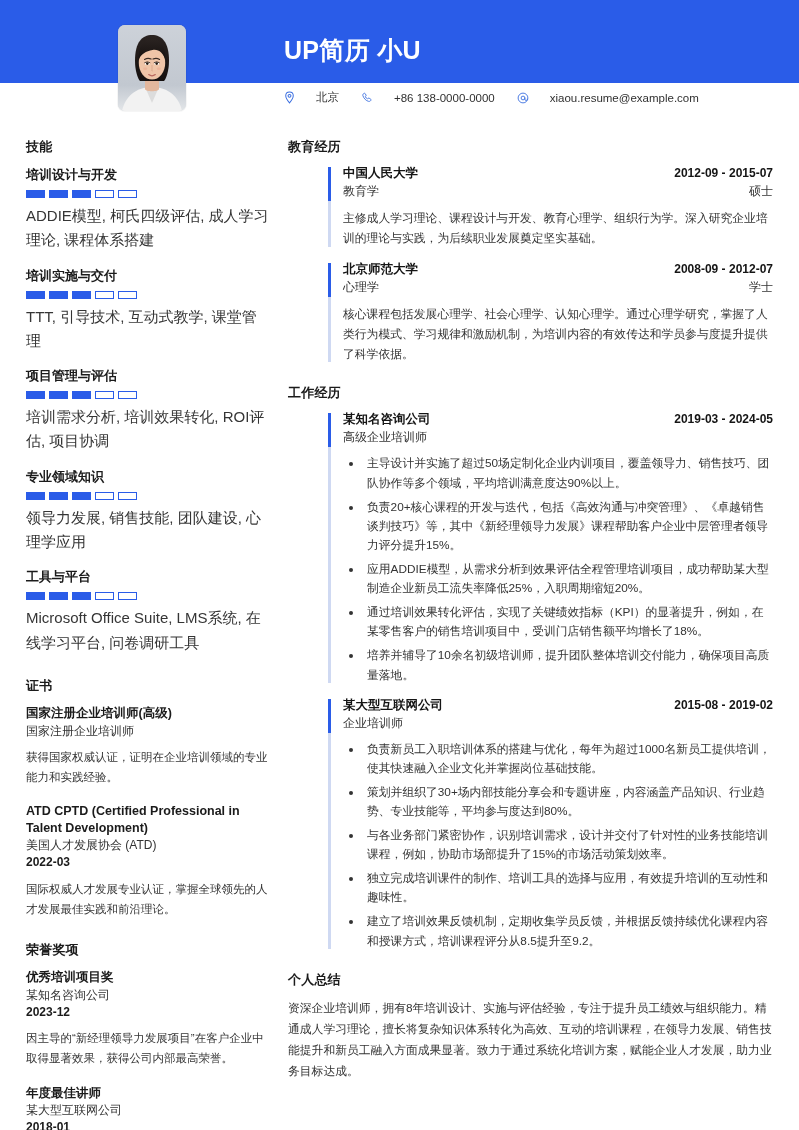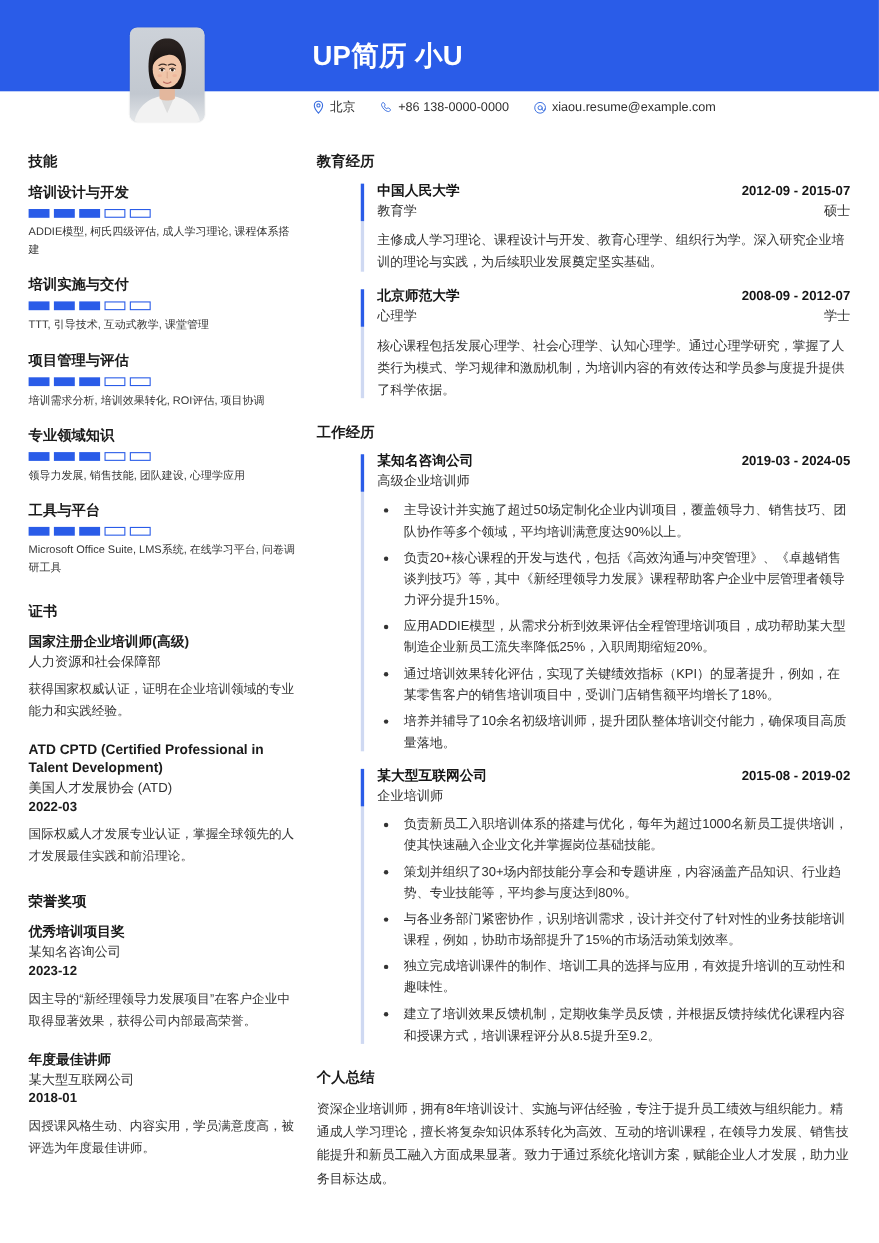--- a/index.html
+++ b/index.html
@@ -29,21 +29,21 @@
     background: linear-gradient(170deg,#c9ced6 0%,#bcc3cc 45%,#d6dade 100%);
     box-shadow: 0 0 0 1px rgba(0,0,0,0.04);
   }
   .photo-frame svg { display: block; width: 100%; height: 100%; }
 
   .contact-row {
     position: absolute; left: 284px; top: 90px;
     display: flex; align-items: center; gap: 22px;
     font-size: 11.5px; color: #303030; white-space: nowrap;
   }
-  .contact-item { display: flex; align-items: center; gap: 5px; }
+  .contact-item { display: flex; align-items: center; gap: 21px; }
   .contact-item svg { display: block; }
 
   
   .col-left {
     position: absolute; left: 26px; top: 138px; width: 244px;
   }
   .col-right {
     position: absolute; left: 288px; top: 138px; width: 485px;
   }
 
@@ -56,21 +56,21 @@
 
   .skill-block { margin-bottom: 14px; }
   .skill-name {
     font-size: 13px; font-weight: 700; color: #1b1b1b; margin-bottom: 6px;
   }
   .skill-bars { display: flex; gap: 4px; margin-bottom: 6px; }
   .seg { width: 19px; height: 8px; }
   .seg.on  { background: #2a5ce8; }
   .seg.off { background: #ffffff; border: 1.3px solid #2a5ce8; }
   .skill-desc {
-    font-size: 10px; line-height: 1.62; color: #353535;
+    font-size: 15px; line-height: 1.62; color: #353535;
   }
 
   .cert-block { margin-bottom: 16px; }
   .cert-name {
     font-size: 12.5px; font-weight: 700; color: #1b1b1b; line-height: 1.34;
   }
   .cert-org { font-size: 12px; color: #333333; line-height: 1.5; }
   .cert-date { font-size: 12px; font-weight: 700; color: #1b1b1b; line-height: 1.45; }
   .cert-desc {
     font-size: 11.5px; line-height: 1.75; color: #353535; margin-top: 7px;
@@ -261,21 +261,21 @@
             <span class="seg off"></span>
           </div>
           <div class="skill-desc">Microsoft Office Suite, LMS系统, 在线学习平台, 问卷调研工具</div>
         </div>
       </div>
 
     <div class="l-section-title spaced">证书</div>
     <div id="certs-container">
         <div class="cert-block">
           <div class="cert-name">国家注册企业培训师(高级)</div>
-          <div class="cert-org">人力资源和社会保障部</div>
+          <div class="cert-org">国家注册企业培训师</div>
           <div class="cert-desc">获得国家权威认证，证明在企业培训领域的专业能力和实践经验。</div>
         </div>
         <div class="cert-block">
           <div class="cert-name">ATD CPTD (Certified Professional in Talent Development)</div>
           <div class="cert-org">美国人才发展协会 (ATD)</div>
           <div class="cert-date">2022-03</div>
           <div class="cert-desc">国际权威人才发展专业认证，掌握全球领先的人才发展最佳实践和前沿理论。</div>
         </div>
       </div>
 

